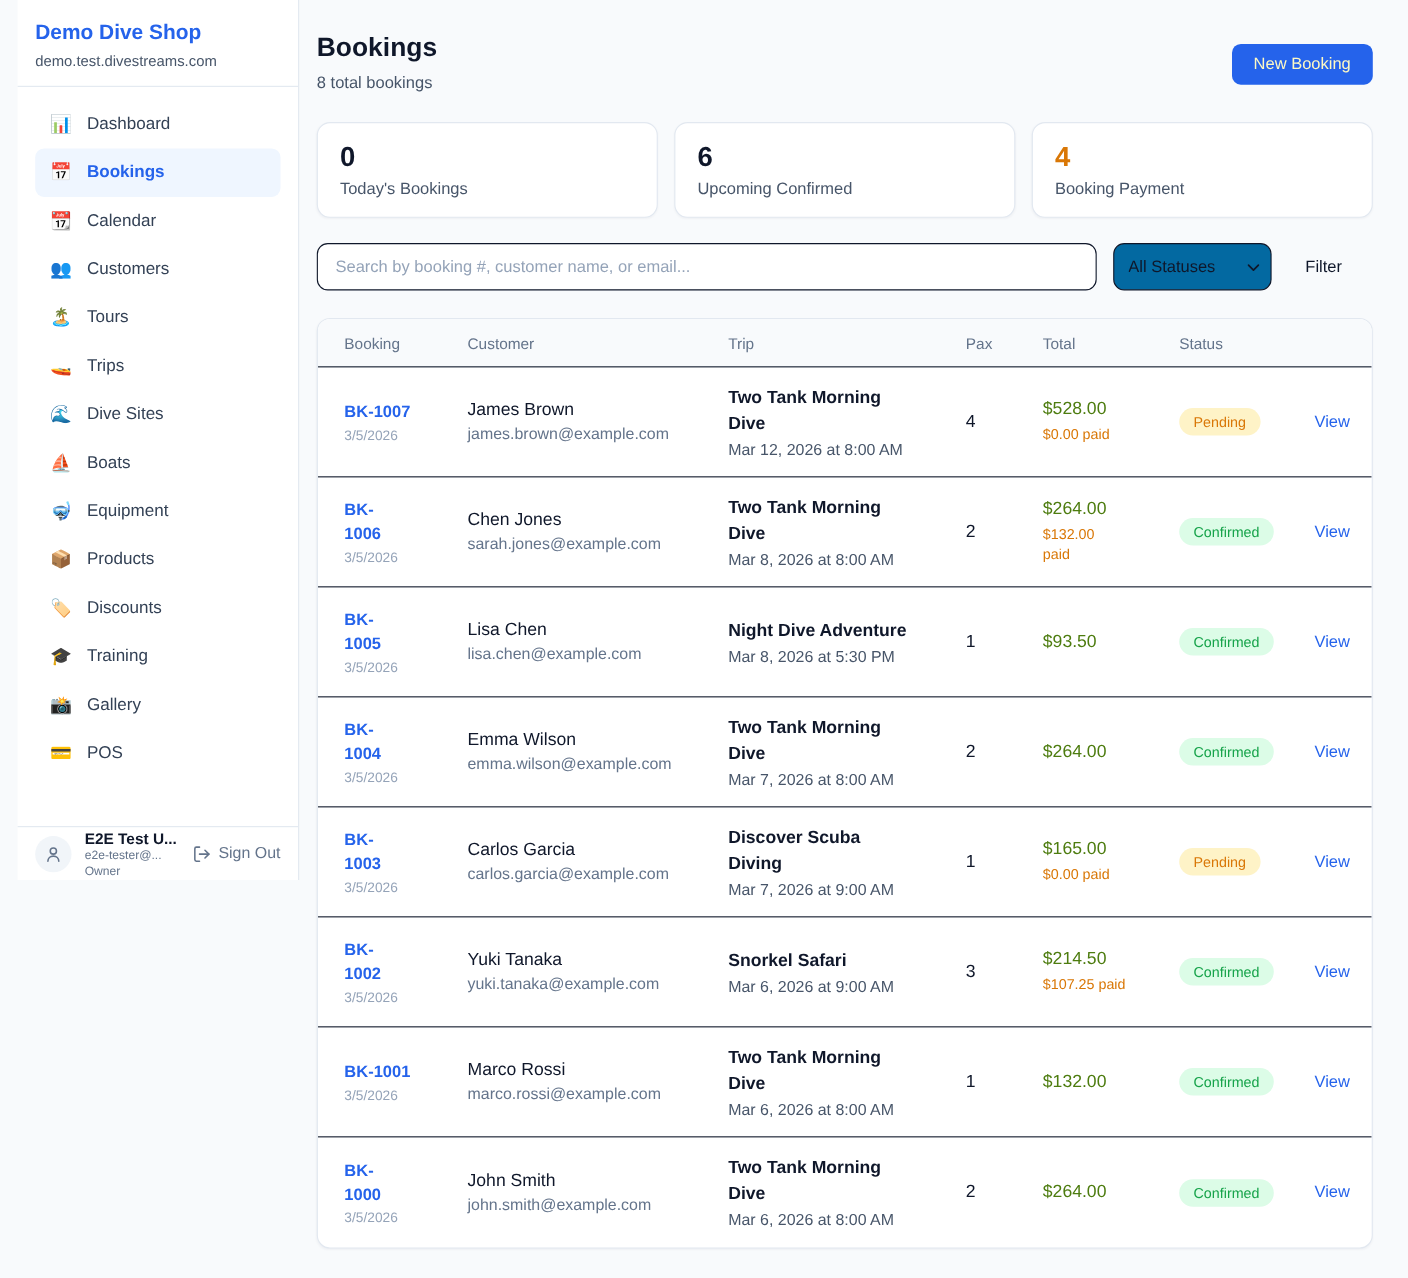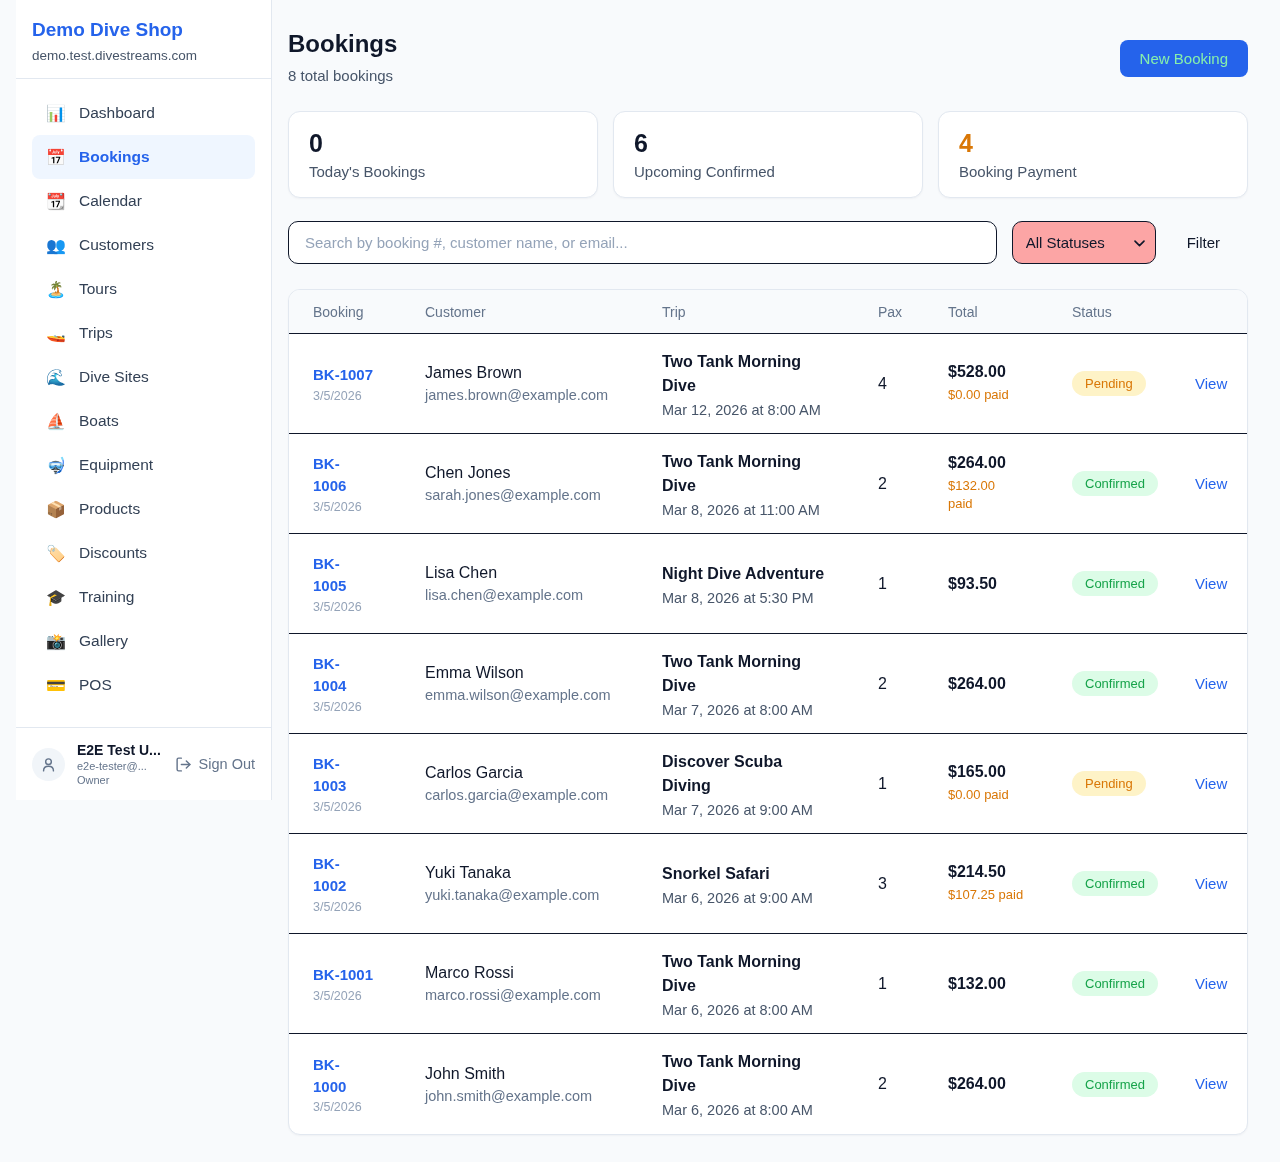--- a/index.html
+++ b/index.html
@@ -26,21 +26,21 @@
   .nav { padding: 12px 16px 0; flex: 1; }
   .nav-item {
     display: flex; align-items: center; gap: 13px;
     height: 44px; padding: 0 14px; border-radius: 8px;
     font-size: 15.5px; color: #334155; cursor: pointer; white-space: nowrap;
   }
   .nav-item.active { background: #eff6ff; color: #2563eb; font-weight: 600; }
   .nav-icon { font-size: 16px; width: 20px; text-align: center; }
   .sidebar-footer {
     margin-top: auto; border-top: 1px solid #e2e8f0;
-    padding: 14px 16px; display: flex; align-items: center; gap: 12px;
+    padding: 2px 16px; display: flex; align-items: center; gap: 12px;
   }
   .avatar {
     width: 33px; height: 33px; border-radius: 50%;
     background: #f1f5f9; flex: 0 0 auto;
     display: flex; align-items: center; justify-content: center;
   }
   .user-info { flex: 1; min-width: 0; }
   .user-name { font-size: 14px; font-weight: 700; white-space: nowrap; overflow: hidden; }
   .user-email, .user-role { font-size: 11px; color: #64748b; margin-top: 2px; white-space: nowrap; overflow: hidden; }
   .signout-btn {
@@ -48,21 +48,21 @@
     background: none; border: none; color: #64748b;
     font-size: 14.5px; font-family: inherit; cursor: pointer; white-space: nowrap;
   }
 
   
   .main { position: absolute; left: 256px; top: 0; width: 1024px; padding: 30px 32px; }
   .header-row { display: flex; justify-content: space-between; align-items: flex-start; margin-bottom: 27px; }
   .page-title { font-size: 24px; font-weight: 700; color: #0f172a; }
   .page-subtitle { font-size: 15px; color: #475569; margin-top: 9px; }
   .btn-primary {
-    background: #2563eb; color: #86efac; border: none; border-radius: 8px;
+    background: #2563eb; color: #fef9c3; border: none; border-radius: 8px;
     padding: 10px 20px; font-size: 15px; font-weight: 500;
     font-family: inherit; cursor: pointer; margin-top: 10px;
   }
 
   .stats { display: grid; grid-template-columns: 1fr 1fr 1fr; gap: 15px; margin-bottom: 23px; }
   .stat-card {
     background: #ffffff; border: 1px solid #e2e8f0; border-radius: 12px;
     padding: 17px 20px; box-shadow: 0 1px 2px rgba(15,23,42,0.04);
   }
   .stat-value { font-size: 25px; font-weight: 700; color: #0f172a; }
@@ -74,21 +74,21 @@
     flex: 1; height: 43px; border: 1px solid #0f172a; border-radius: 10px;
     padding: 0 16px; font-size: 15px; font-family: Liberation Sans, sans-serif; background: #ffffff;
     color: #0f172a; outline: none;
   }
   .search-input::placeholder { color: #94a3b8; }
   .select-wrap { position: relative; margin-left: 15px; }
   .status-select {
     -webkit-appearance: none; appearance: none;
     width: 144px; height: 43px; border: 1px solid #0f172a; border-radius: 10px;
     padding: 0 30px 0 13px; font-size: 15px; font-family: inherit;
-    background: #fca5a5; color: #0f172a; cursor: pointer;
+    background: #0369a1; color: #0f172a; cursor: pointer;
   }
   .chevron { position: absolute; right: 11px; top: 50%; transform: translateY(-42%); pointer-events: none; display: flex; }
   .filter-btn {
     background: none; border: none; font-size: 15px; color: #0f172a;
     font-family: inherit; cursor: pointer; margin: 0 28px 0 31px;
   }
 
   
   .table-card {
     background: #ffffff; border: 1px solid #e2e8f0; border-radius: 12px;
@@ -108,21 +108,21 @@
   .trow:last-child { border-bottom: none; }
 
   .bk-line { display: block; color: #2563eb; font-weight: 600; font-size: 15px; line-height: 1.45; }
   .bk-link { text-decoration: none; cursor: pointer; display: inline-block; }
   .bk-date { color: #94a3b8; font-size: 12.5px; margin-top: 3px; }
   .cust-name { font-size: 16px; color: #0f172a; }
   .cust-email { font-size: 14.5px; color: #64748b; margin-top: 5px; }
   .trip-name { font-size: 16px; font-weight: 700; color: #0f172a; max-width: 172px; line-height: 1.5; }
   .trip-when { font-size: 14.5px; color: #475569; margin-top: 4px; }
   .pax-cell { font-size: 16px; color: #0f172a; }
-  .total-amt { font-size: 16px; font-weight: 700; color: #0f172a; }
+  .total-amt { font-size: 16px; font-weight: 400; color: #4d7c0f; }
   .paid-line { display: block; font-size: 13px; color: #d97706; line-height: 1.35; }
   .paid-wrap { margin-top: 5px; }
   .badge {
     display: inline-block; border-radius: 999px; padding: 5px 13px;
     font-size: 13px; white-space: nowrap;
   }
   .badge-pending { background: #fef3c7; color: #d97706; }
   .badge-confirmed { background: #dcfce7; color: #16a34a; }
   .view-link { color: #2563eb; font-size: 15px; font-weight: 500; text-decoration: none; cursor: pointer; white-space: nowrap; }
 </style>
@@ -301,21 +301,21 @@
           <span class="bk-line">1006</span>
         </a>
         <div class="bk-date">3/5/2026</div>
       </div>
       <div>
         <div class="cust-name">Chen Jones</div>
         <div class="cust-email">sarah.jones@example.com</div>
       </div>
       <div>
         <div class="trip-name">Two Tank Morning Dive</div>
-        <div class="trip-when">Mar 8, 2026 at 11:00 AM</div>
+        <div class="trip-when">Mar 8, 2026 at 8:00 AM</div>
       </div>
       <div class="pax-cell">2</div>
       <div>
         <div class="total-amt">$264.00</div>
         <div class="paid-wrap">
           <span class="paid-line">$132.00</span>
           <span class="paid-line">paid</span>
         </div>
       </div>
       <div><span class="badge badge-confirmed">Confirmed</span></div>

